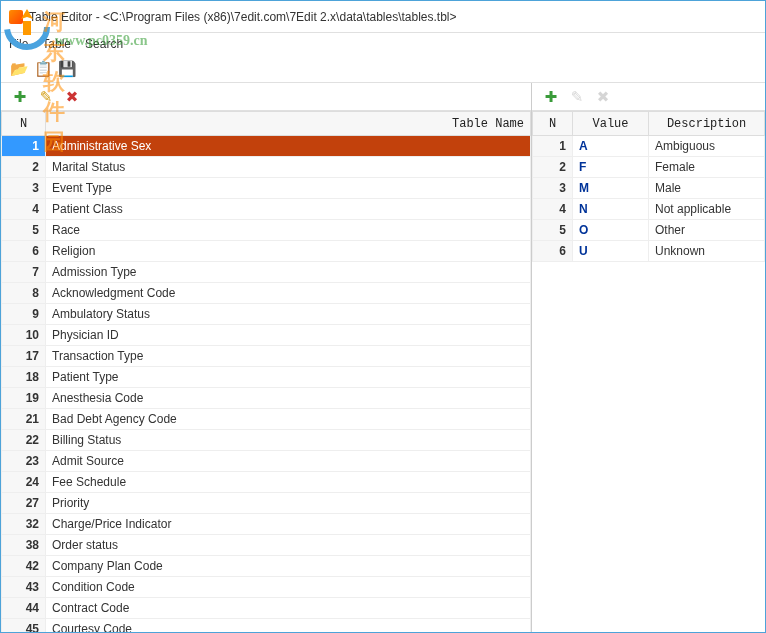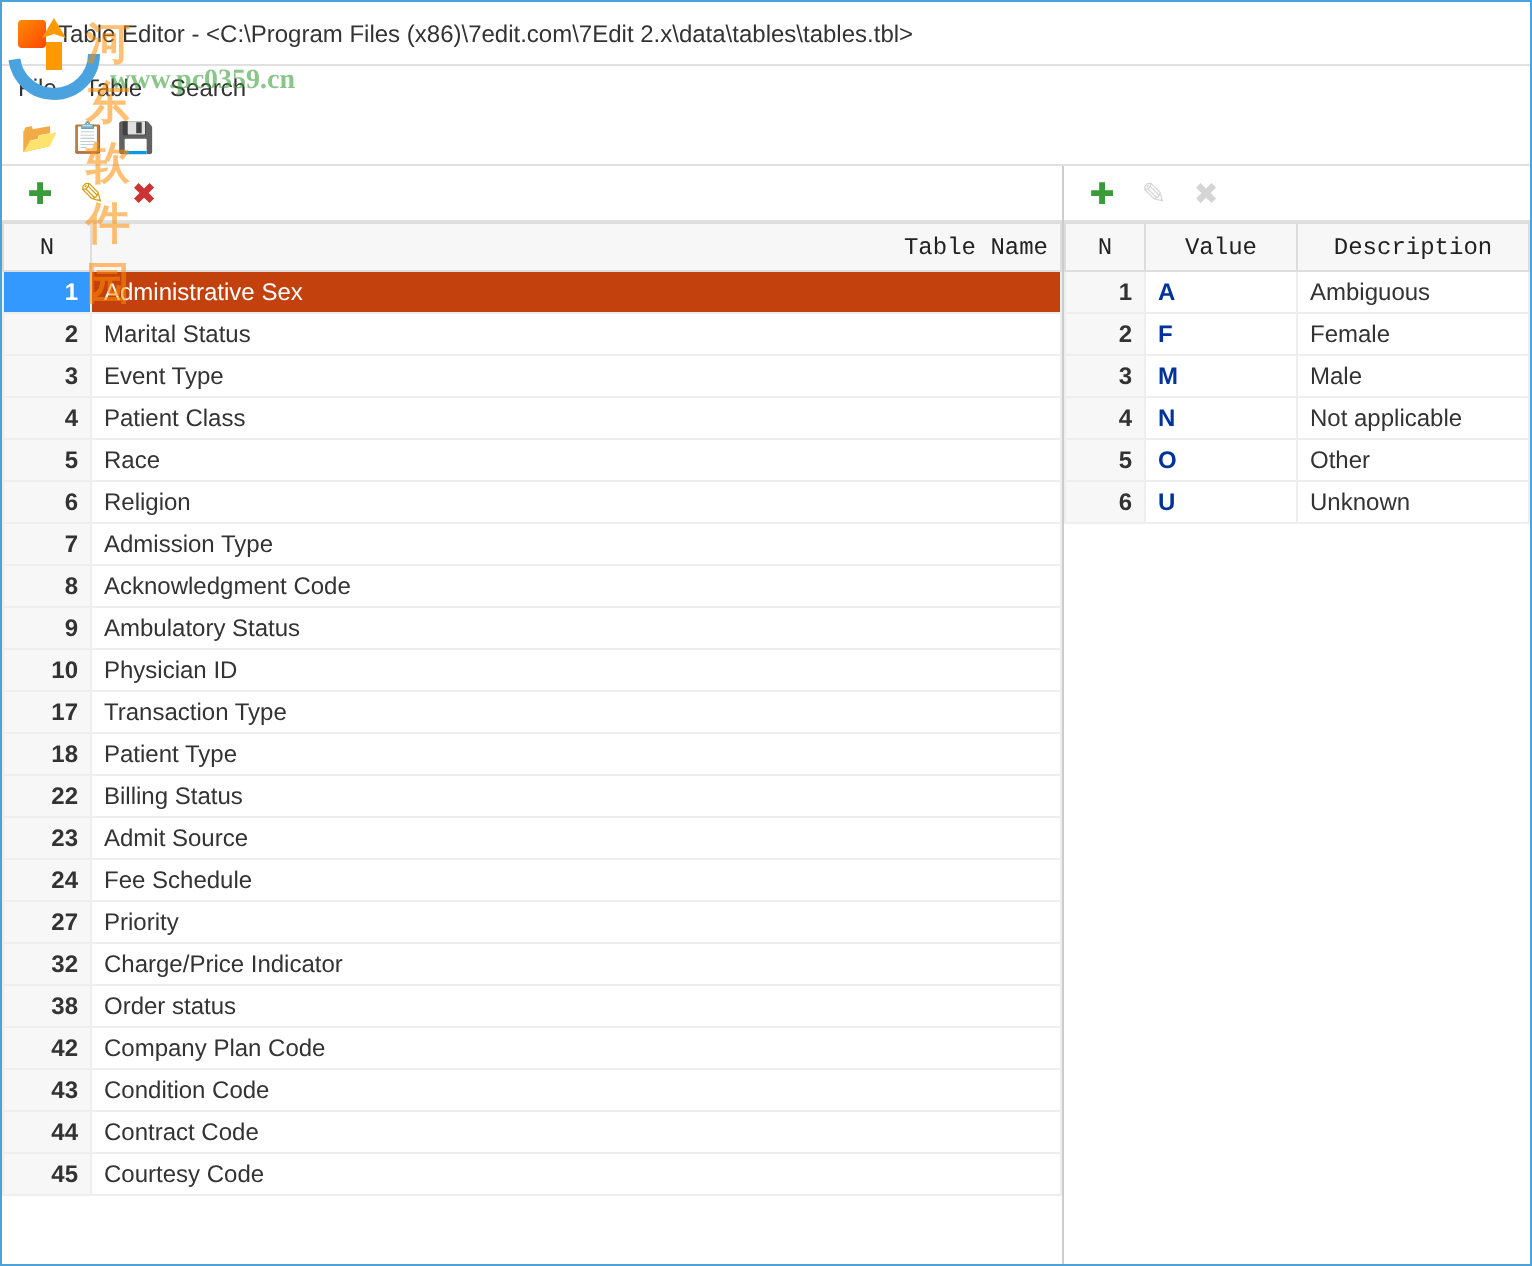--- a/index.html
+++ b/index.html
@@ -123,20 +123,28 @@
             </tr>
             <tr>
               <td class="col-n">17</td>
               <td>Transaction Type</td>
             </tr>
             <tr>
               <td class="col-n">18</td>
               <td>Patient Type</td>
             </tr>
             <tr>
+              <td class="col-n">19</td>
+              <td>Anesthesia Code</td>
+            </tr>
+            <tr>
+              <td class="col-n">21</td>
+              <td>Bad Debt Agency Code</td>
+            </tr>
+            <tr>
               <td class="col-n">22</td>
               <td>Billing Status</td>
             </tr>
             <tr>
               <td class="col-n">23</td>
               <td>Admit Source</td>
             </tr>
             <tr>
               <td class="col-n">24</td>
               <td>Fee Schedule</td>

